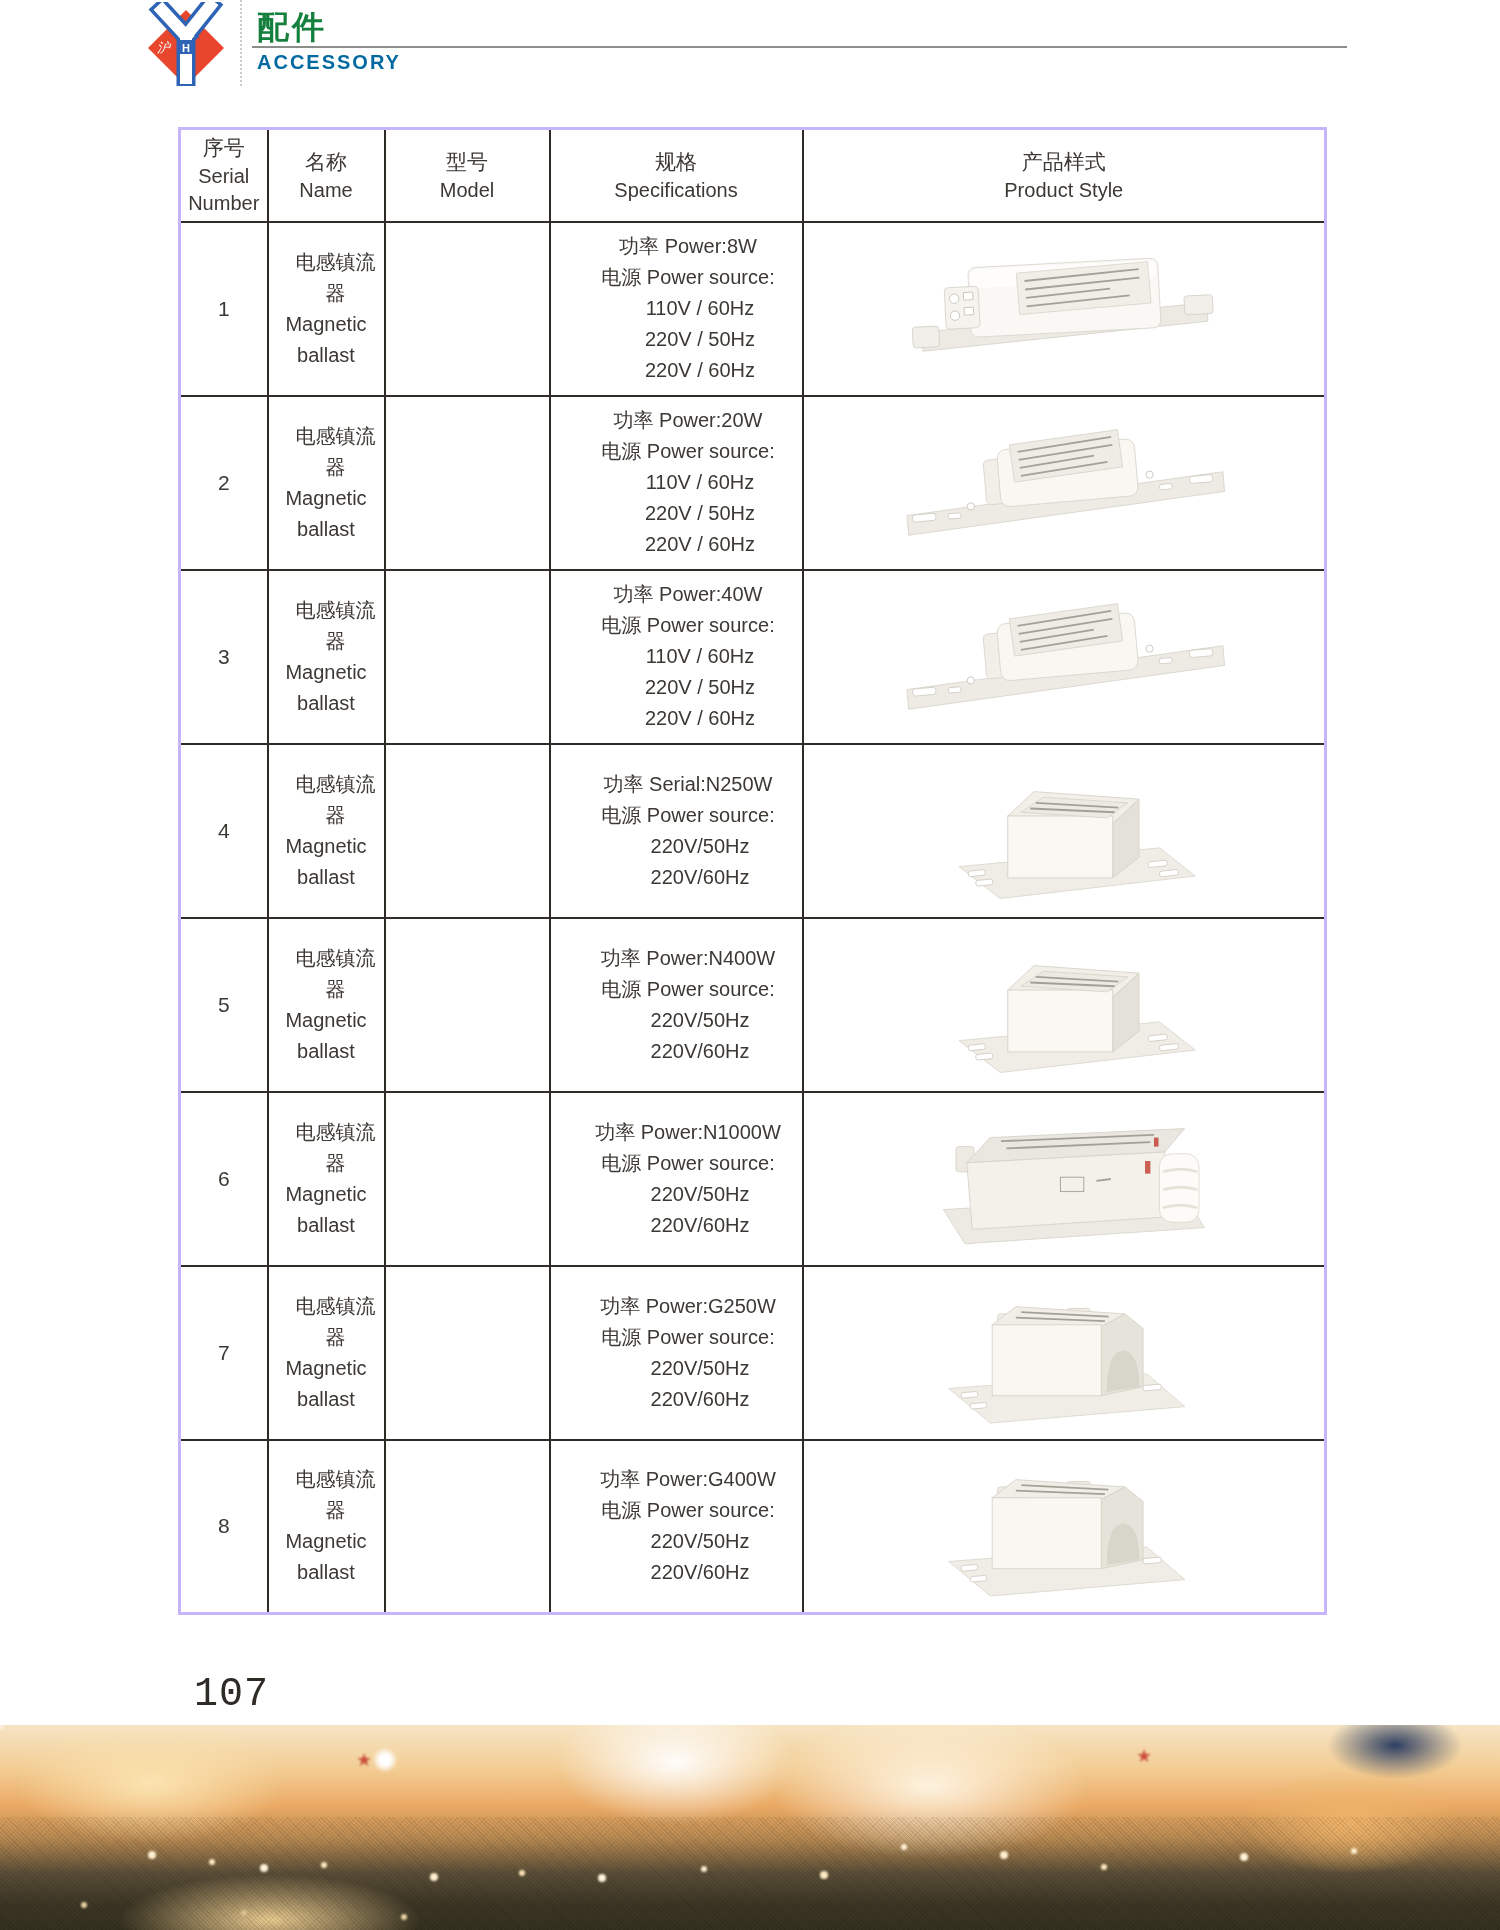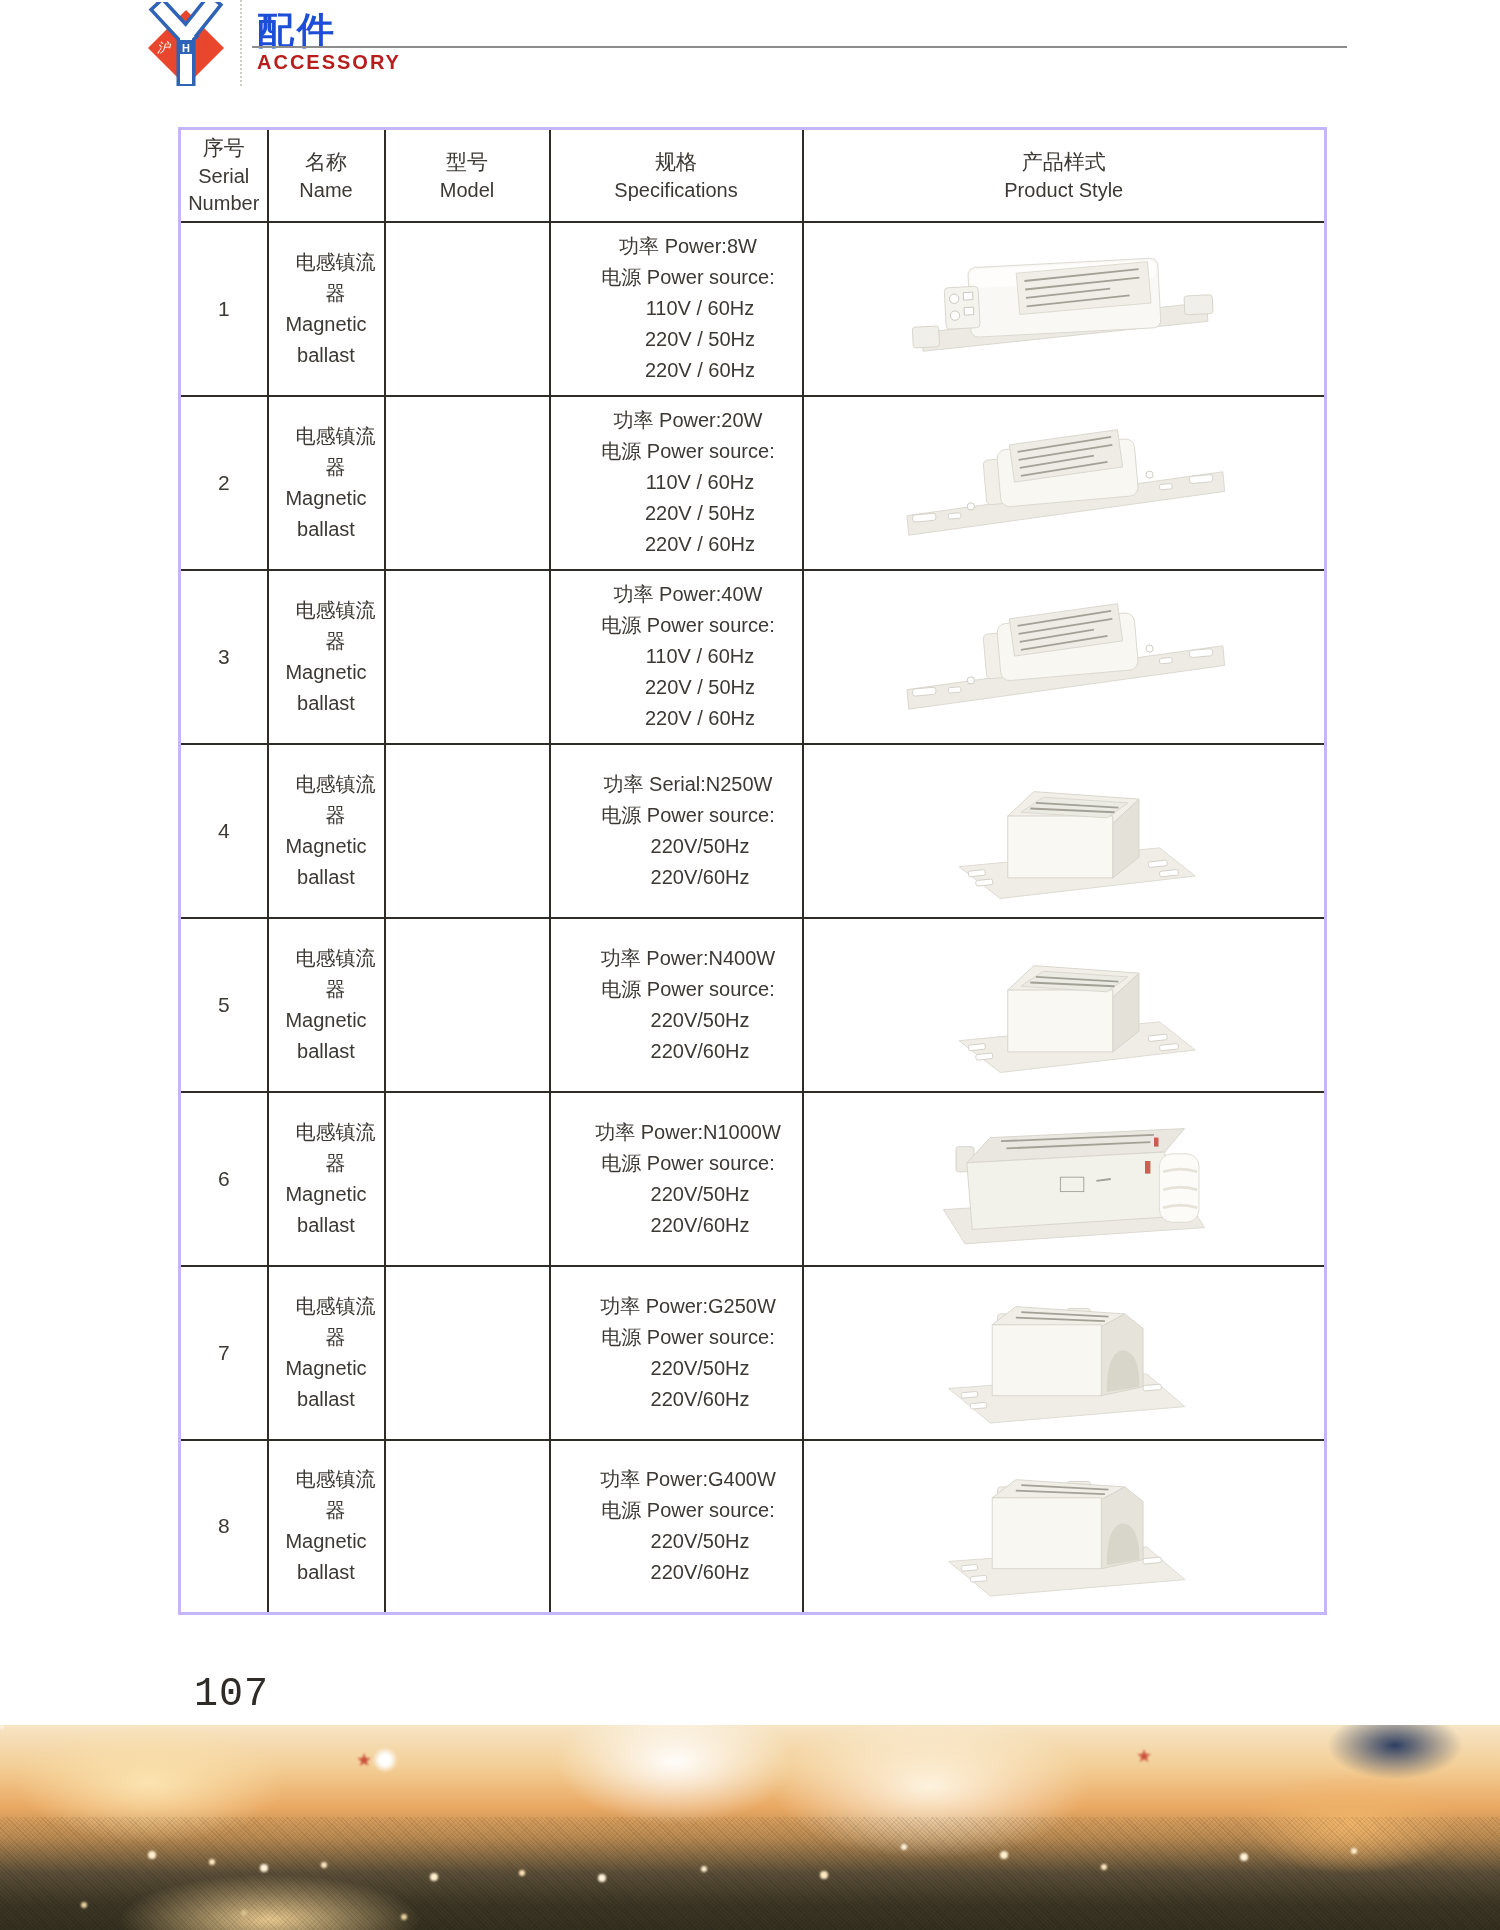--- a/index.html
+++ b/index.html
@@ -4,23 +4,23 @@
 <style>
   html,body{margin:0;padding:0;}
   body{
     width:1500px;height:1930px;position:relative;background:#ffffff;
     font-family:"Liberation Sans","DejaVu Sans",sans-serif;color:#3c3833;
     overflow:hidden;
   }
   
   .logo{position:absolute;left:140px;top:2px;width:92px;height:84px;}
   .vdots{position:absolute;left:240px;top:0;height:86px;width:0;border-left:2px dotted #cfccc6;}
-  .title-cn{position:absolute;left:257px;top:6px;font-size:37px;font-weight:700;color:#1d4ed8;letter-spacing:3px;}
+  .title-cn{position:absolute;left:257px;top:6px;font-size:32px;font-weight:700;color:#15803d;letter-spacing:3px;}
   .h-rule{position:absolute;left:252px;top:46px;width:1095px;height:2px;background:#8d8d8b;}
-  .title-en{position:absolute;left:257px;top:51px;font-size:20px;font-weight:600;color:#b91c1c;letter-spacing:2px;}
+  .title-en{position:absolute;left:257px;top:51px;font-size:20px;font-weight:600;color:#0369a1;letter-spacing:2px;}
   
   table.acc{
     position:absolute;left:178px;top:127px;width:1146px;
     border-collapse:collapse;table-layout:fixed;
     border:3px solid #c4b5fd;
   }
   table.acc th,table.acc td{
     border:2px solid #2f2c27;vertical-align:middle;text-align:center;
     padding:0;color:#3c3833;background:#ffffff;
   }

